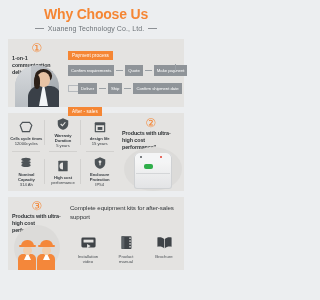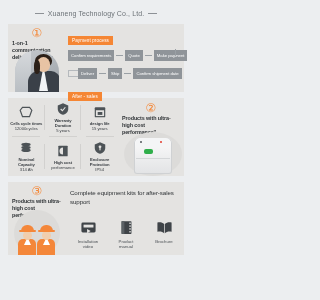--- a/index.html
+++ b/index.html
@@ -126,20 +126,21 @@
   .kit{width:28px;display:flex;flex-direction:column;align-items:center;}
   .kicon{width:17px;height:17px;margin-bottom:3px;}
   .klab{font-size:4.3px;color:#4a4f54;line-height:5px;text-align:center;}
 </style>
 </head>
 <body>
 
 <div class="page">
 
   <div class="header">
+    <div class="title">Why Choose Us</div>
     <div class="subtitle-row">
       <span class="dash"></span>
       <span class="subtitle">Xuaneng Technology Co., Ltd.</span>
       <span class="dash"></span>
     </div>
   </div>
 
   <div class="panel p1">
     <div class="p1-left">
       <div class="circnum">①</div>

